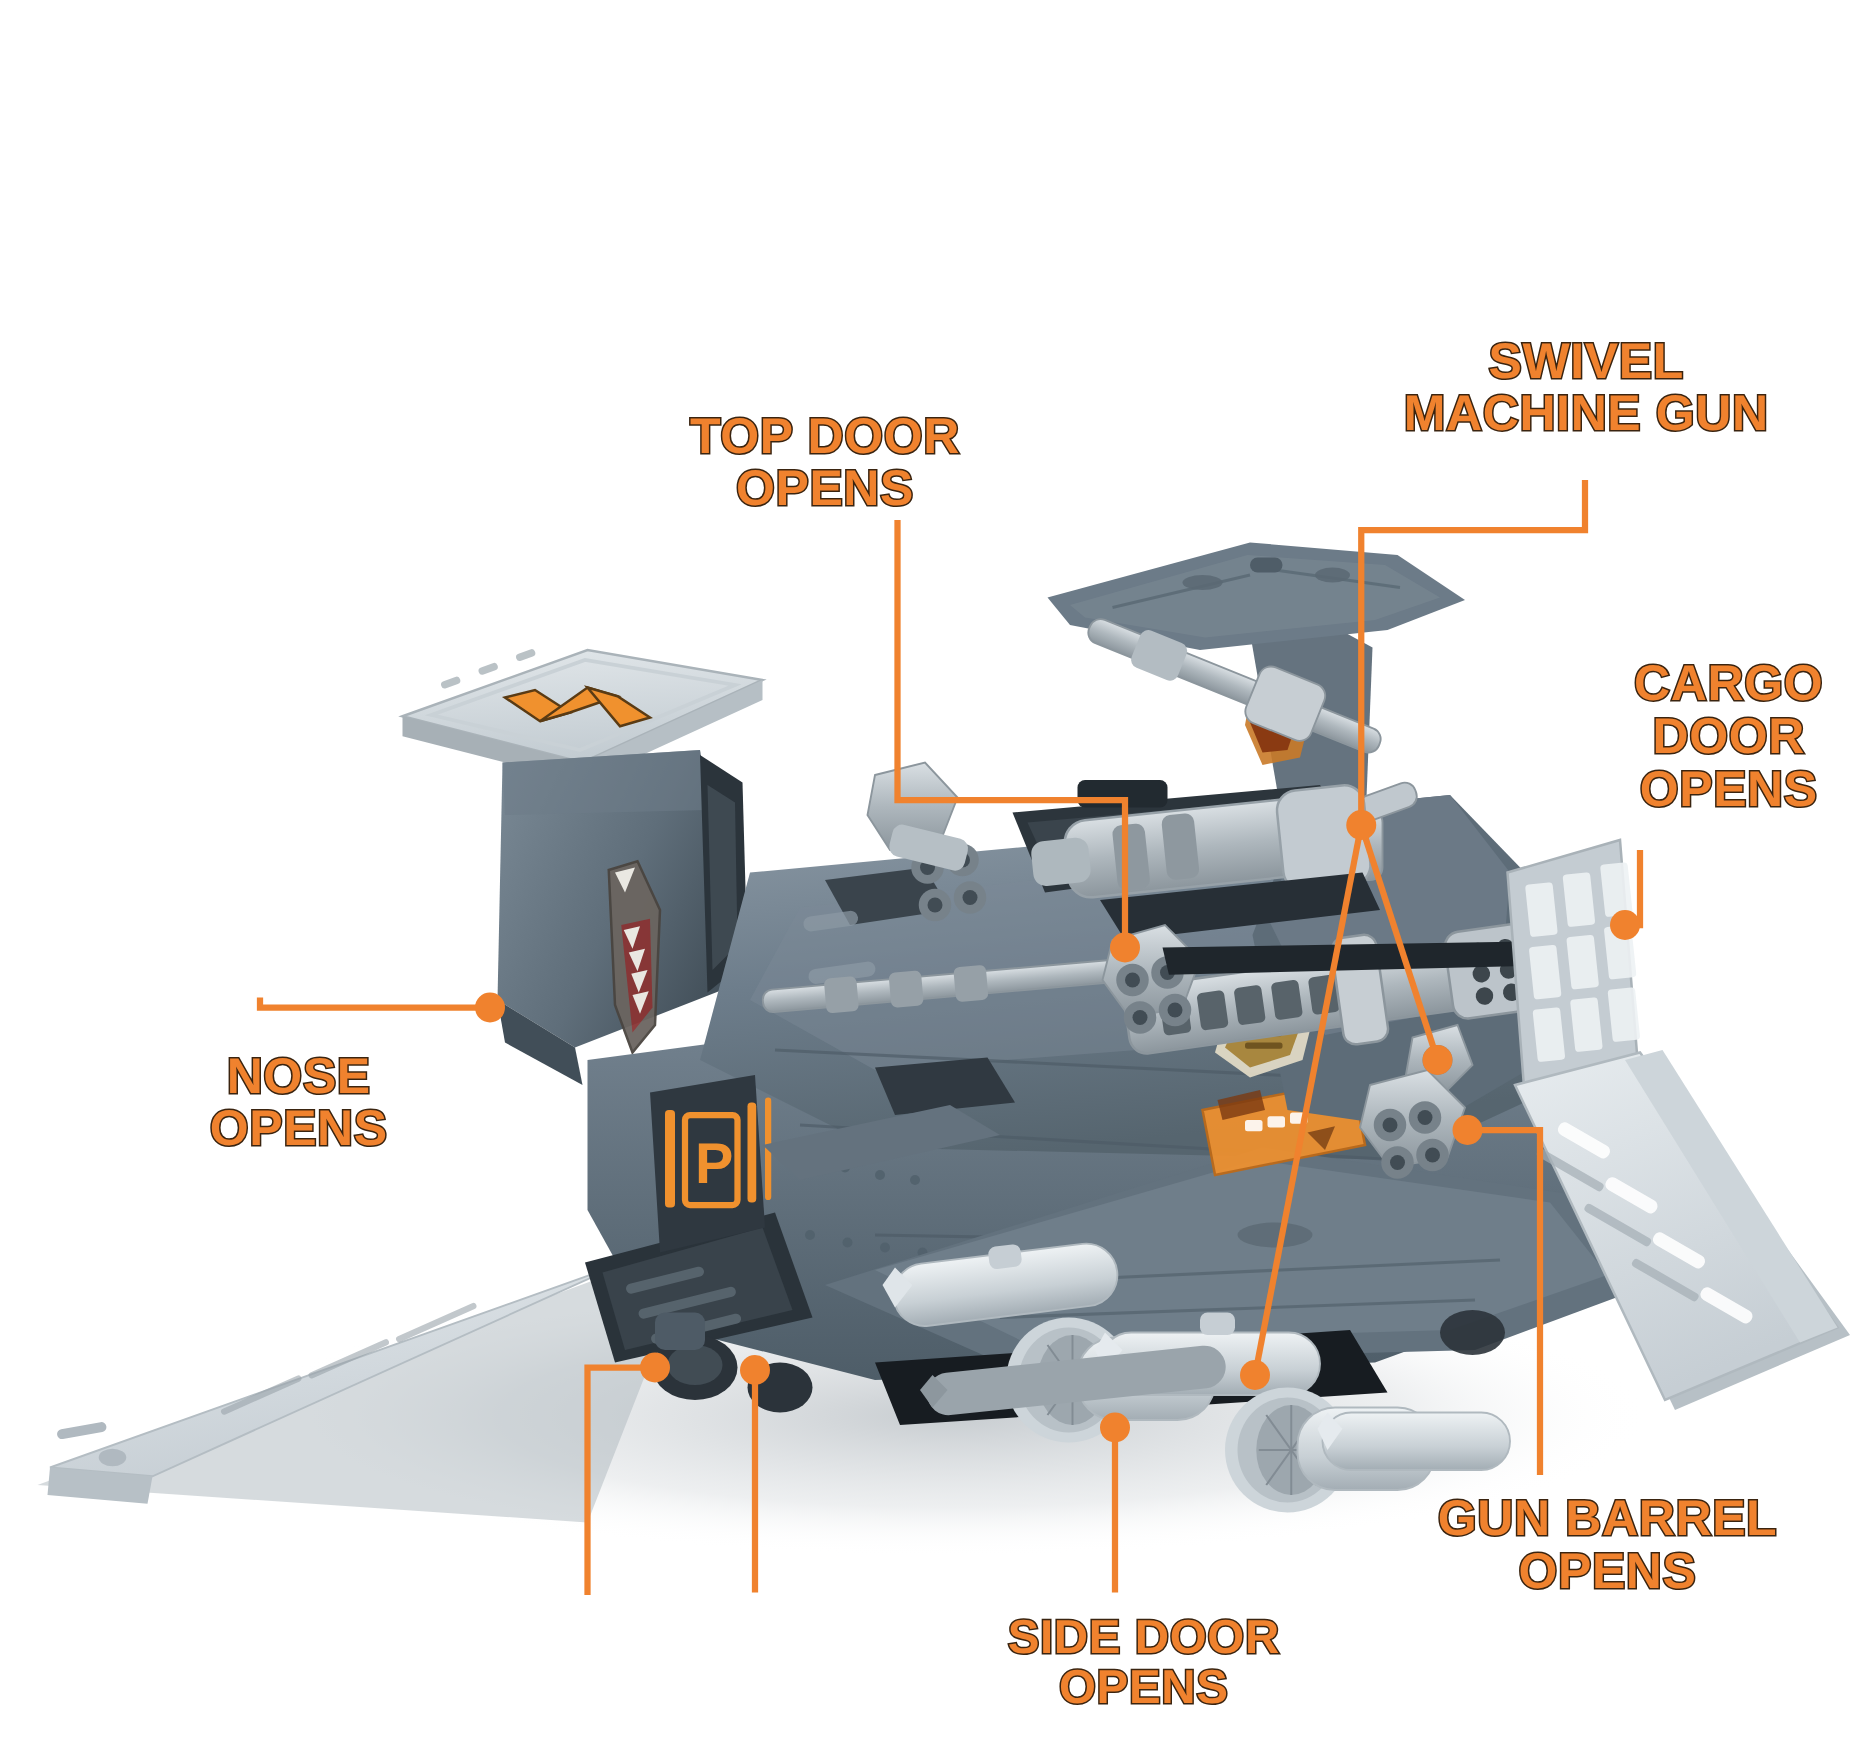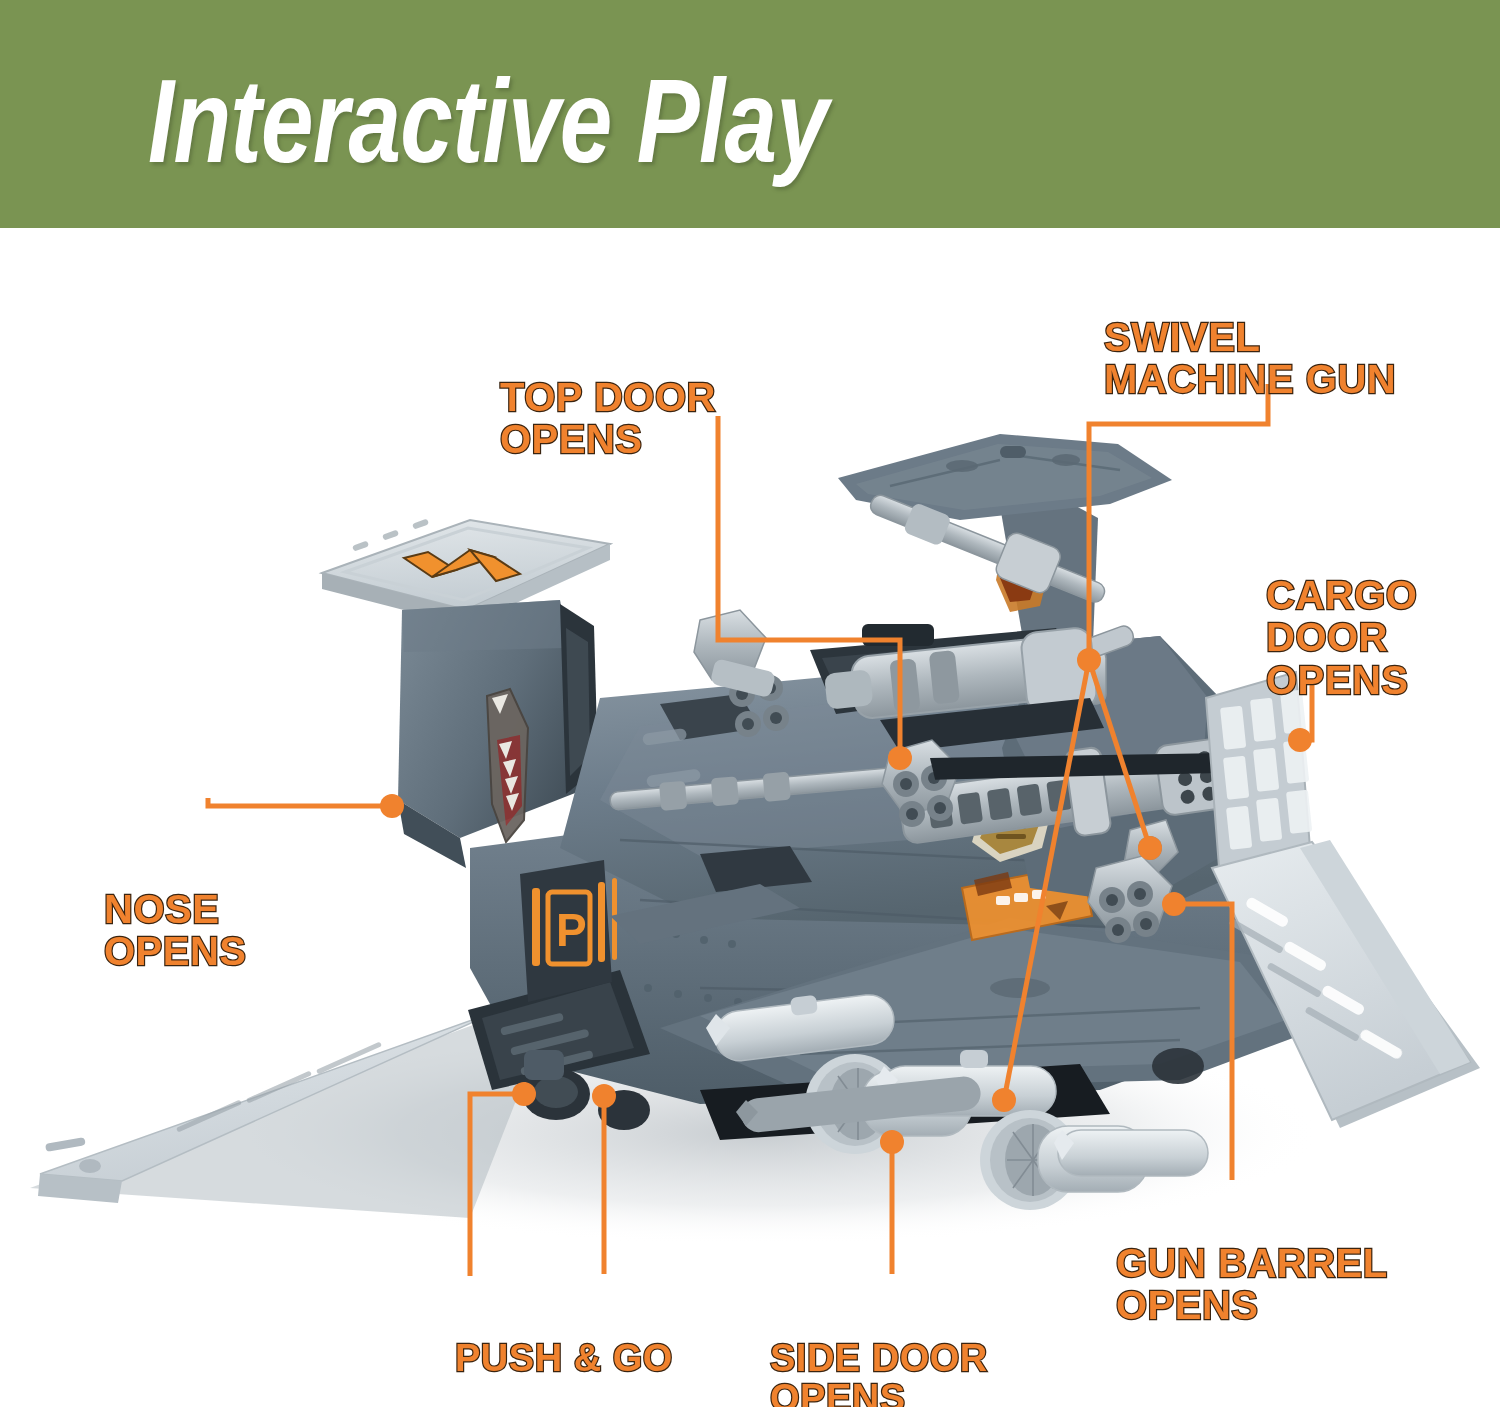--- a/index.html
+++ b/index.html
@@ -54,23 +54,23 @@
   
   .callout {
     position: absolute;
     font-family: "Liberation Sans", sans-serif;
     font-weight: bold;
     font-size: 40px;
     line-height: 1.06;
     color: #F0822E;
     -webkit-text-stroke: 2.4px #3a2410;
     paint-order: stroke fill;
+    text-align: center;
     white-space: pre-line;
     letter-spacing: 0.5px;
-    margin-top: 48px;
   }
   .callout.sm { font-size: 38px; }
 
   
   #co-swivel   { left: 1104px; top: 40px;  width: 330px; }
   #co-topdoor  { left: 500px;  top: 100px; width: 320px; }
   #co-cargo    { left: 1266px; top: 298px; width: 234px; }
   #co-nose     { left: 104px;  top: 612px; width: 270px; }
   #co-retract  { left: 55px;   top: 993px; width: 420px; }
   #co-push     { left: 455px;  top: 1062px;width: 300px; }
@@ -92,23 +92,20 @@
     left: 0; top: 0;
     width: 1500px;
     height: 1179px;
   }
 </style>
 </head>
 <body>
 
 <div id="page">
 
-  <div id="banner">
-    <div id="banner-title">Interactive Play</div>
-  </div>
 
   <div id="stage">
 
     <svg id="product" viewBox="0 0 1500 1179">
       <defs>
         <linearGradient id="gBodyTop" x1="0" y1="0" x2="0.3" y2="1">
           <stop offset="0" stop-color="#8795a1"></stop>
           <stop offset="0.45" stop-color="#6d7d8b"></stop>
           <stop offset="1" stop-color="#56656f"></stop>
         </linearGradient>
@@ -577,21 +574,20 @@
 OPENS</div>
 
     <div class="callout" id="co-cargo">CARGO
 DOOR
 OPENS</div>
 
     <div class="callout" id="co-nose">NOSE
 OPENS</div>
 
 
-    <div class="callout sm" id="co-push">PUSH &amp; GO</div>
 
     <div class="callout sm" id="co-side">SIDE DOOR
 OPENS</div>
 
     <div class="callout" id="co-gunbar">GUN BARREL
 OPENS</div>
 
   </div>
 </div>
 

